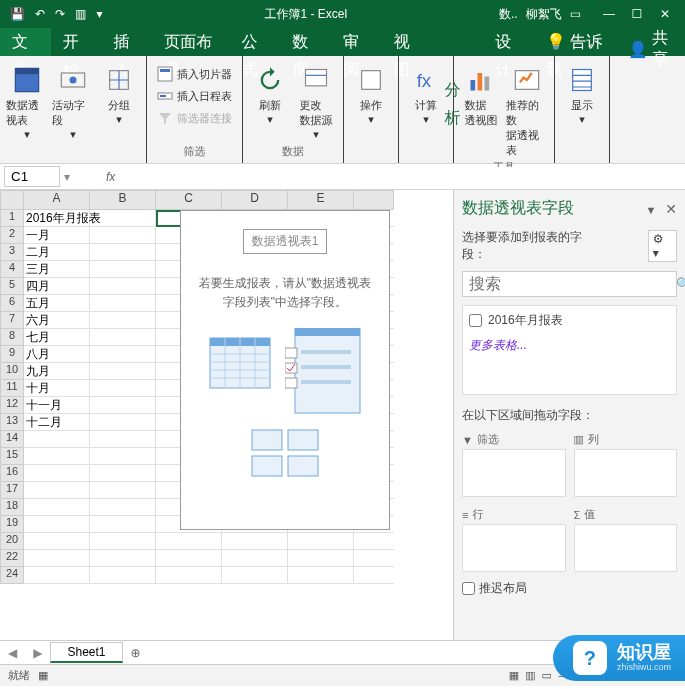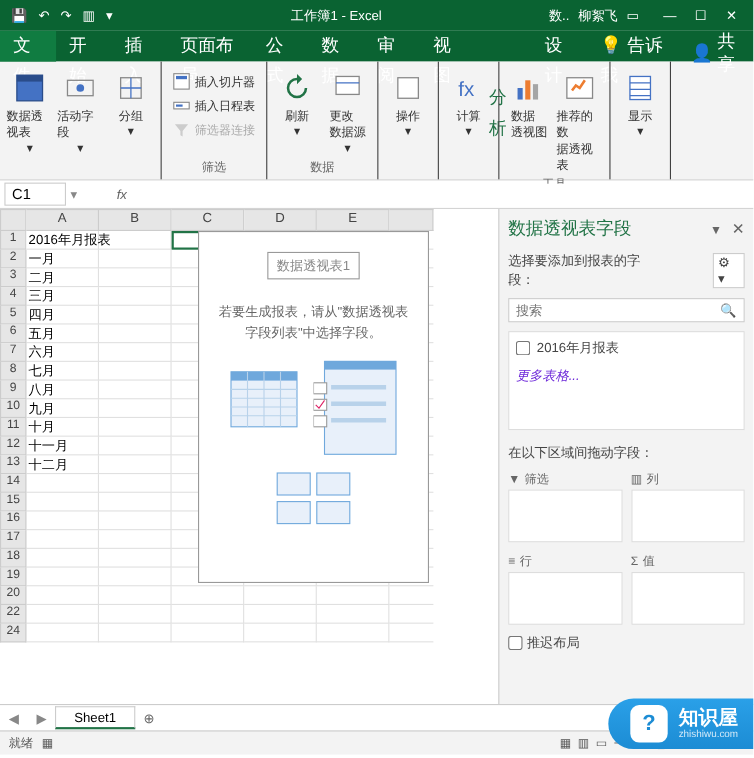--- a/index.html
+++ b/index.html
@@ -494,21 +494,21 @@
   <div class="pane">
     <div class="pane-title">
       <span>数据透视表字段</span>
       <div><span style="font-size:11px;color:#666">▼</span>&nbsp;&nbsp;<span style="font-size:14px;color:#666">✕</span></div>
     </div>
     <div class="pane-sub">
       <span>选择要添加到报表的字段：</span>
       <span style="border:1px solid #ccc;padding:1px 4px;background:#fff">⚙ ▾</span>
     </div>
     <div class="pane-search">
-      <input style="border: none; outline: none; flex: 1 1 0%; font-size: 12px;" placeholder="搜索">
+      <input style="border: none; outline: none; flex: 1 1 0%; font-size: 16px;" placeholder="搜索">
       <span style="color:#2a7ab8">🔍</span>
     </div>
     <div class="field-list">
       <div class="field-item">
         <input type="checkbox" style="">
         <span>2016年月报表</span>
       </div>
       <div class="more-link">更多表格...</div>
     </div>
     <div class="drop-areas">

